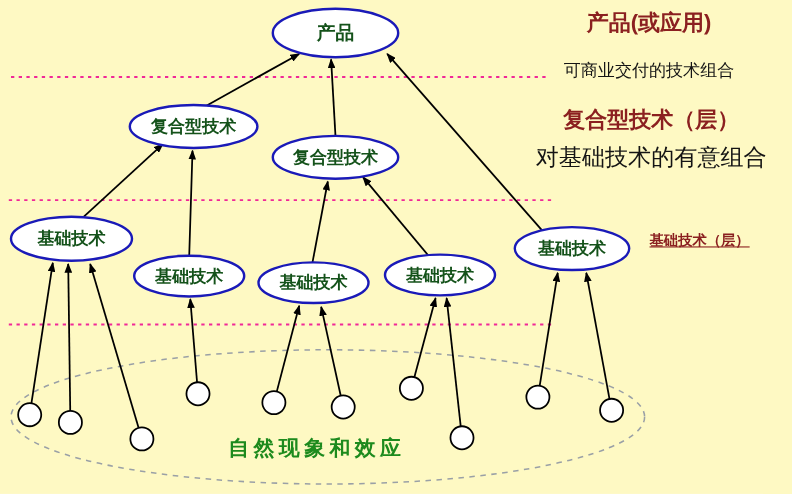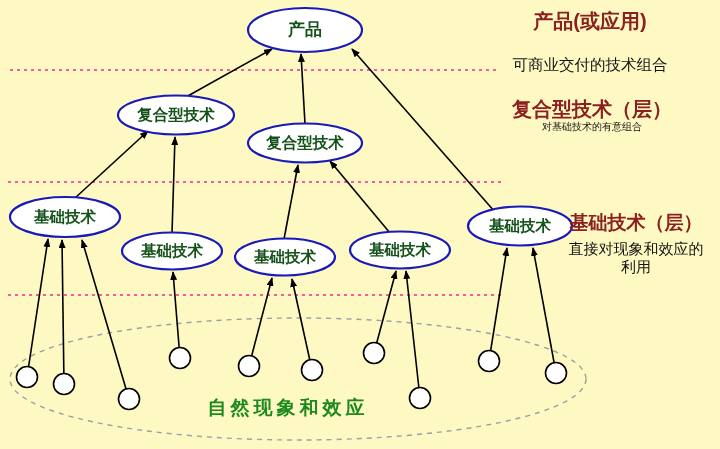--- a/index.html
+++ b/index.html
@@ -22,24 +22,24 @@
   .layer-label { position:absolute; text-align:center; }
   .layer-title { font-weight:bold; color:#8b2020; line-height:1.15; }
   .layer-sub { color:#141414; line-height:1.18; }
 
   .ll-product { left:466px; top:10px; width:248px; }
   .ll-product .layer-title { font-size:20px; }
   .ll-product .layer-sub { font-size:15.5px; margin-top:23px; }
 
   .ll-composite { left:470px; top:98px; width:244px; }
   .ll-composite .layer-title { font-size:20px; }
-  .ll-composite .layer-sub { font-size:10px; }
+  .ll-composite .layer-sub { font-size:21px; margin-top:11px; }
 
   .ll-basic { left:562px; top:212px; width:148px; }
-  .ll-basic .layer-title { font-size:19px; }
+  .ll-basic .layer-title { font-size:13px;text-decoration:underline; }
   .ll-basic .layer-sub { font-size:15px; margin-top:6px; }
 
   .ll-nature { left:560px; top:320px; width:152px; }
   .ll-nature .layer-title { font-size:19px; }
   .ll-nature .layer-sub { font-size:14px; margin-top:7px; }
 </style>
 </head>
 <body>
 
 <div class="stage">
@@ -144,19 +144,18 @@
     <div class="layer-sub">可商业交付的技术组合</div>
   </div>
 
   <div class="layer-label ll-composite">
     <div class="layer-title">复合型技术（层）</div>
     <div class="layer-sub">对基础技术的有意组合</div>
   </div>
 
   <div class="layer-label ll-basic">
     <div class="layer-title">基础技术（层）</div>
-    <div class="layer-sub">直接对现象和效应的利用</div>
   </div>
 
   <div class="layer-label ll-nature">
   </div>
 
 </div>
 
 </body></html>

